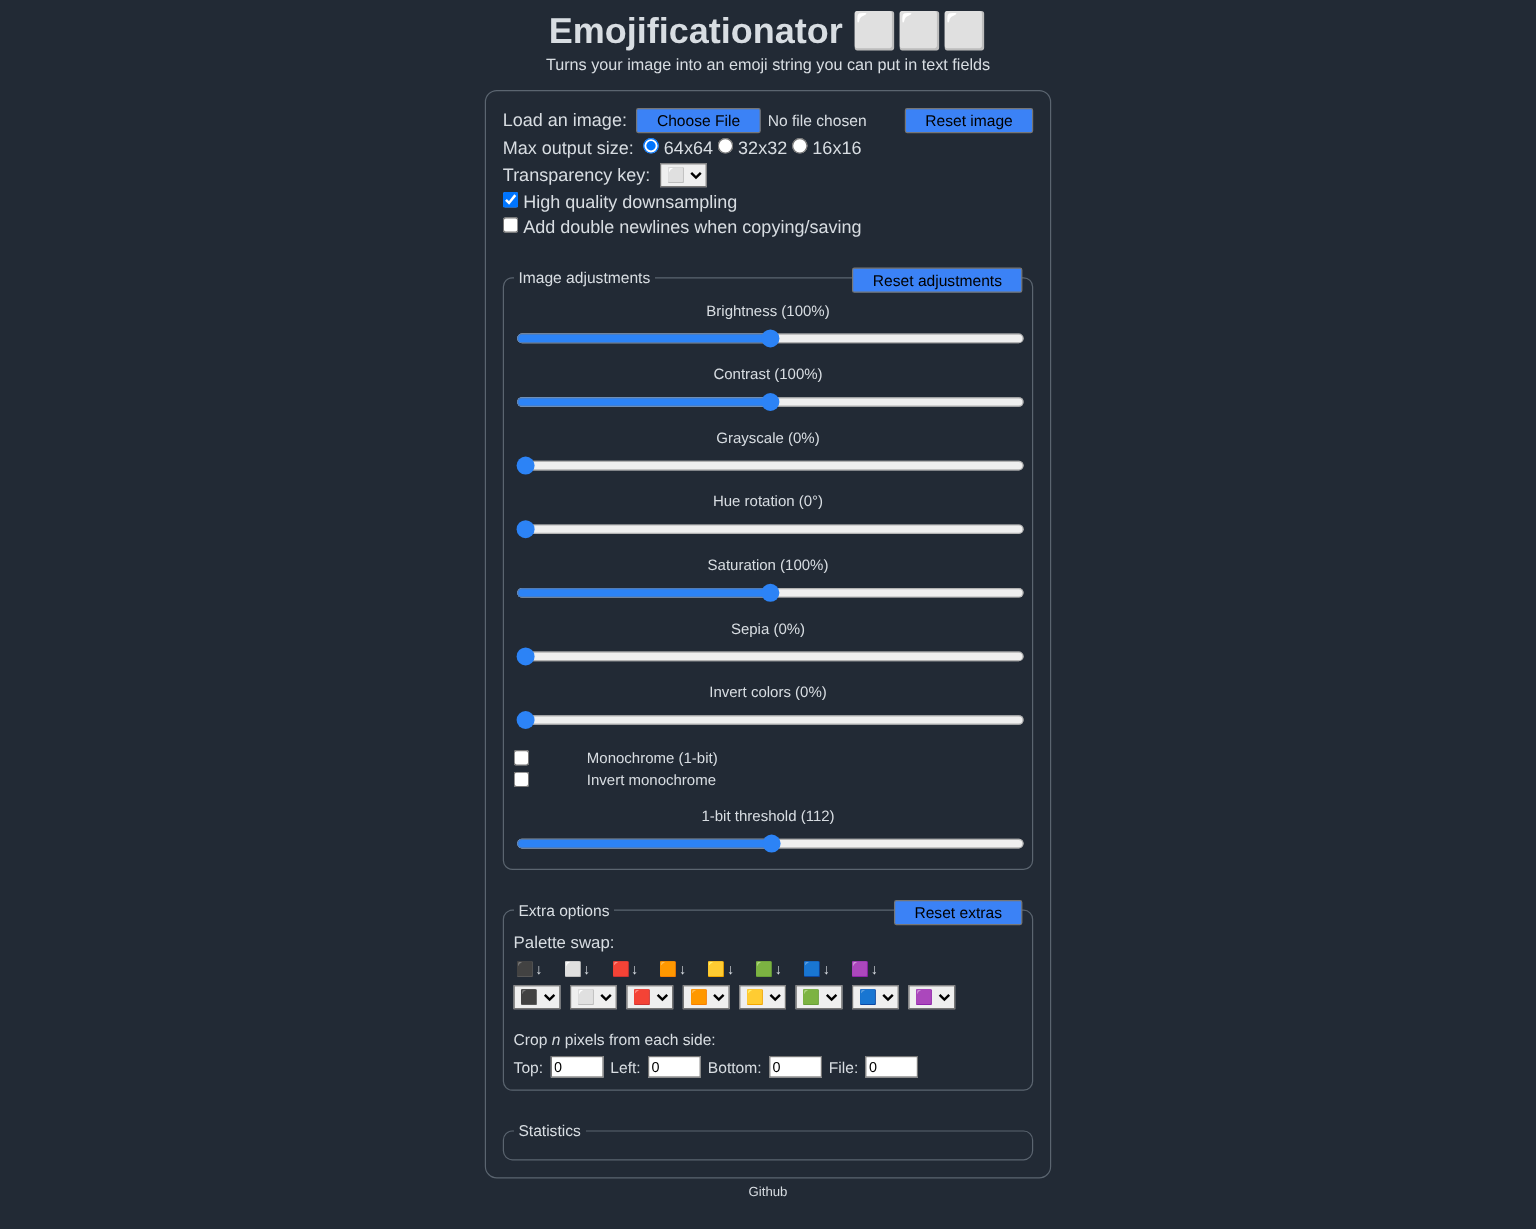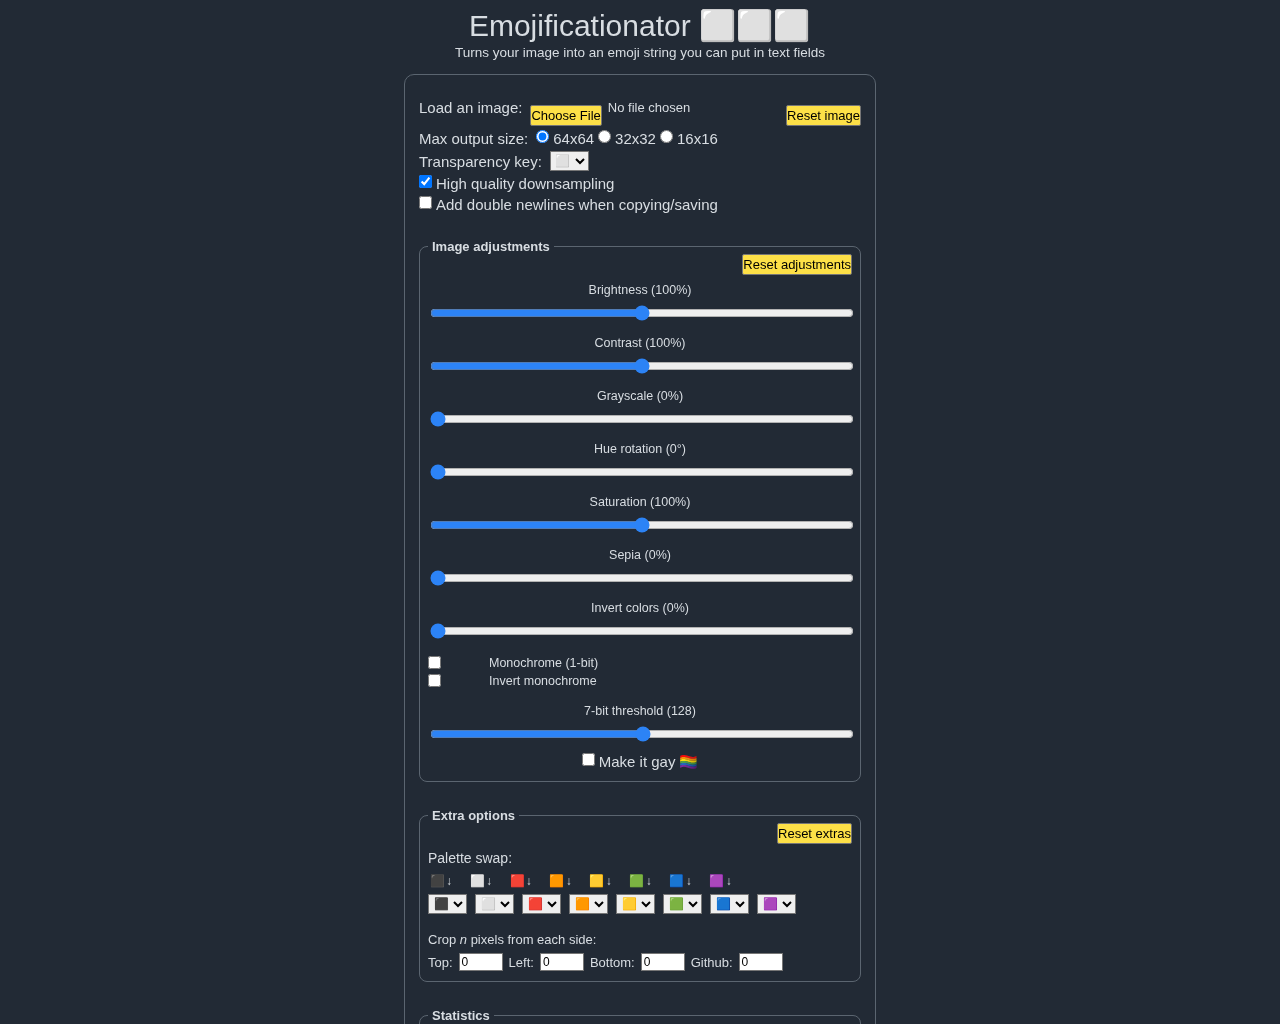--- a/index.html
+++ b/index.html
@@ -9,46 +9,45 @@
     background: #222a35;
     color: #d8dde2;
     font-family: Arial, Helvetica, sans-serif;
     font-size: 14px;
   }
   .page { width: 100%; }
   h1 {
     text-align: center;
     margin: 0;
     font-size: 30px;
-    font-weight: normal;
+    font-weight: bold;
     color: #d8dde2;
   }
   .subtitle {
     text-align: center;
     margin: 2px 0 14px 0;
     font-size: 13.5px;
   }
   .panel {
     width: 472px;
     margin: 0 auto;
     border: 1px solid #5b6570;
     border-radius: 10px;
     padding: 10px 14px 14px 14px;
   }
   .row { margin: 4px 0; display: flex; align-items: center; flex-wrap: wrap; gap: 4px; }
   .row-label { font-size: 15px; margin-right: 4px; }
   button {
-    background: #fde047;
+    background: #3b82f6;
     border: 1px solid #767676;
     border-radius: 2px;
-    padding: 2px 0;
+    padding: 2px 16px;
     font-size: 13px;
     color: #000;
     cursor: pointer;
-    margin-top: 16px;
   }
   .reset-top { margin-left: auto; }
   .file-wrap { display: inline-flex; align-items: center; gap: 6px; }
   .file-status { font-size: 13px; color: #d8dde2; }
   label.radio, label.check { display: inline-flex; align-items: flex-start; gap: 4px; font-size: 15px; }
   input[type=radio], input[type=checkbox] { margin: 0; }
   select {
     background: #efefef;
     border: 1px solid #767676;
     font-size: 12px;
@@ -57,21 +56,20 @@
   }
   fieldset {
     border: 1px solid #5b6570;
     border-radius: 8px;
     margin: 26px 0 0 0;
     padding: 6px 8px 10px 8px;
   }
   legend {
     font-size: 13px;
     padding: 0 4px;
-    font-weight: bold;
   }
   .fieldset-head {
     display: flex;
     justify-content: flex-end;
     margin-top: -22px;
     margin-bottom: 6px;
     position: relative;
     z-index: 1;
   }
   .sliders {
@@ -201,29 +199,23 @@
           <label class="check">
             <input type="checkbox" style="">
             <span>Monochrome (1-bit)</span>
           </label><br>
           <label class="check">
             <input type="checkbox" style="">
             <span>Invert monochrome</span>
           </label>
         </div>
         <div class="slider-col">
-          <span class="lbl">7-bit threshold (128)</span>
+          <span class="lbl">1-bit threshold (112)</span>
           <input type="range" min="0" max="255" value="128" style="">
         </div>
-      </div>
-      <div class="center-row">
-        <label class="check">
-          <input type="checkbox" style="">
-          <span>Make it gay 🏳️‍🌈</span>
-        </label>
       </div>
     </fieldset>
 
     <fieldset>
       <legend>Extra options</legend>
       <div class="fieldset-head">
         <button>Reset extras</button>
       </div>
       <div>Palette swap:</div>
 
@@ -275,21 +267,21 @@
       <div class="crop-row">
         <span>Crop </span><em>n</em><span> pixels from each side:</span>
       </div>
       <div class="crop-inputs">
         <span>Top:</span>
         <input type="number" value="0" style="">
         <span>Left:</span>
         <input type="number" value="0" style="">
         <span>Bottom:</span>
         <input type="number" value="0" style="">
-        <span>Github:</span>
+        <span>File:</span>
         <input type="number" value="0" style="">
       </div>
     </fieldset>
 
     <fieldset>
       <legend>Statistics</legend>
     </fieldset>
 
   </div>
 

